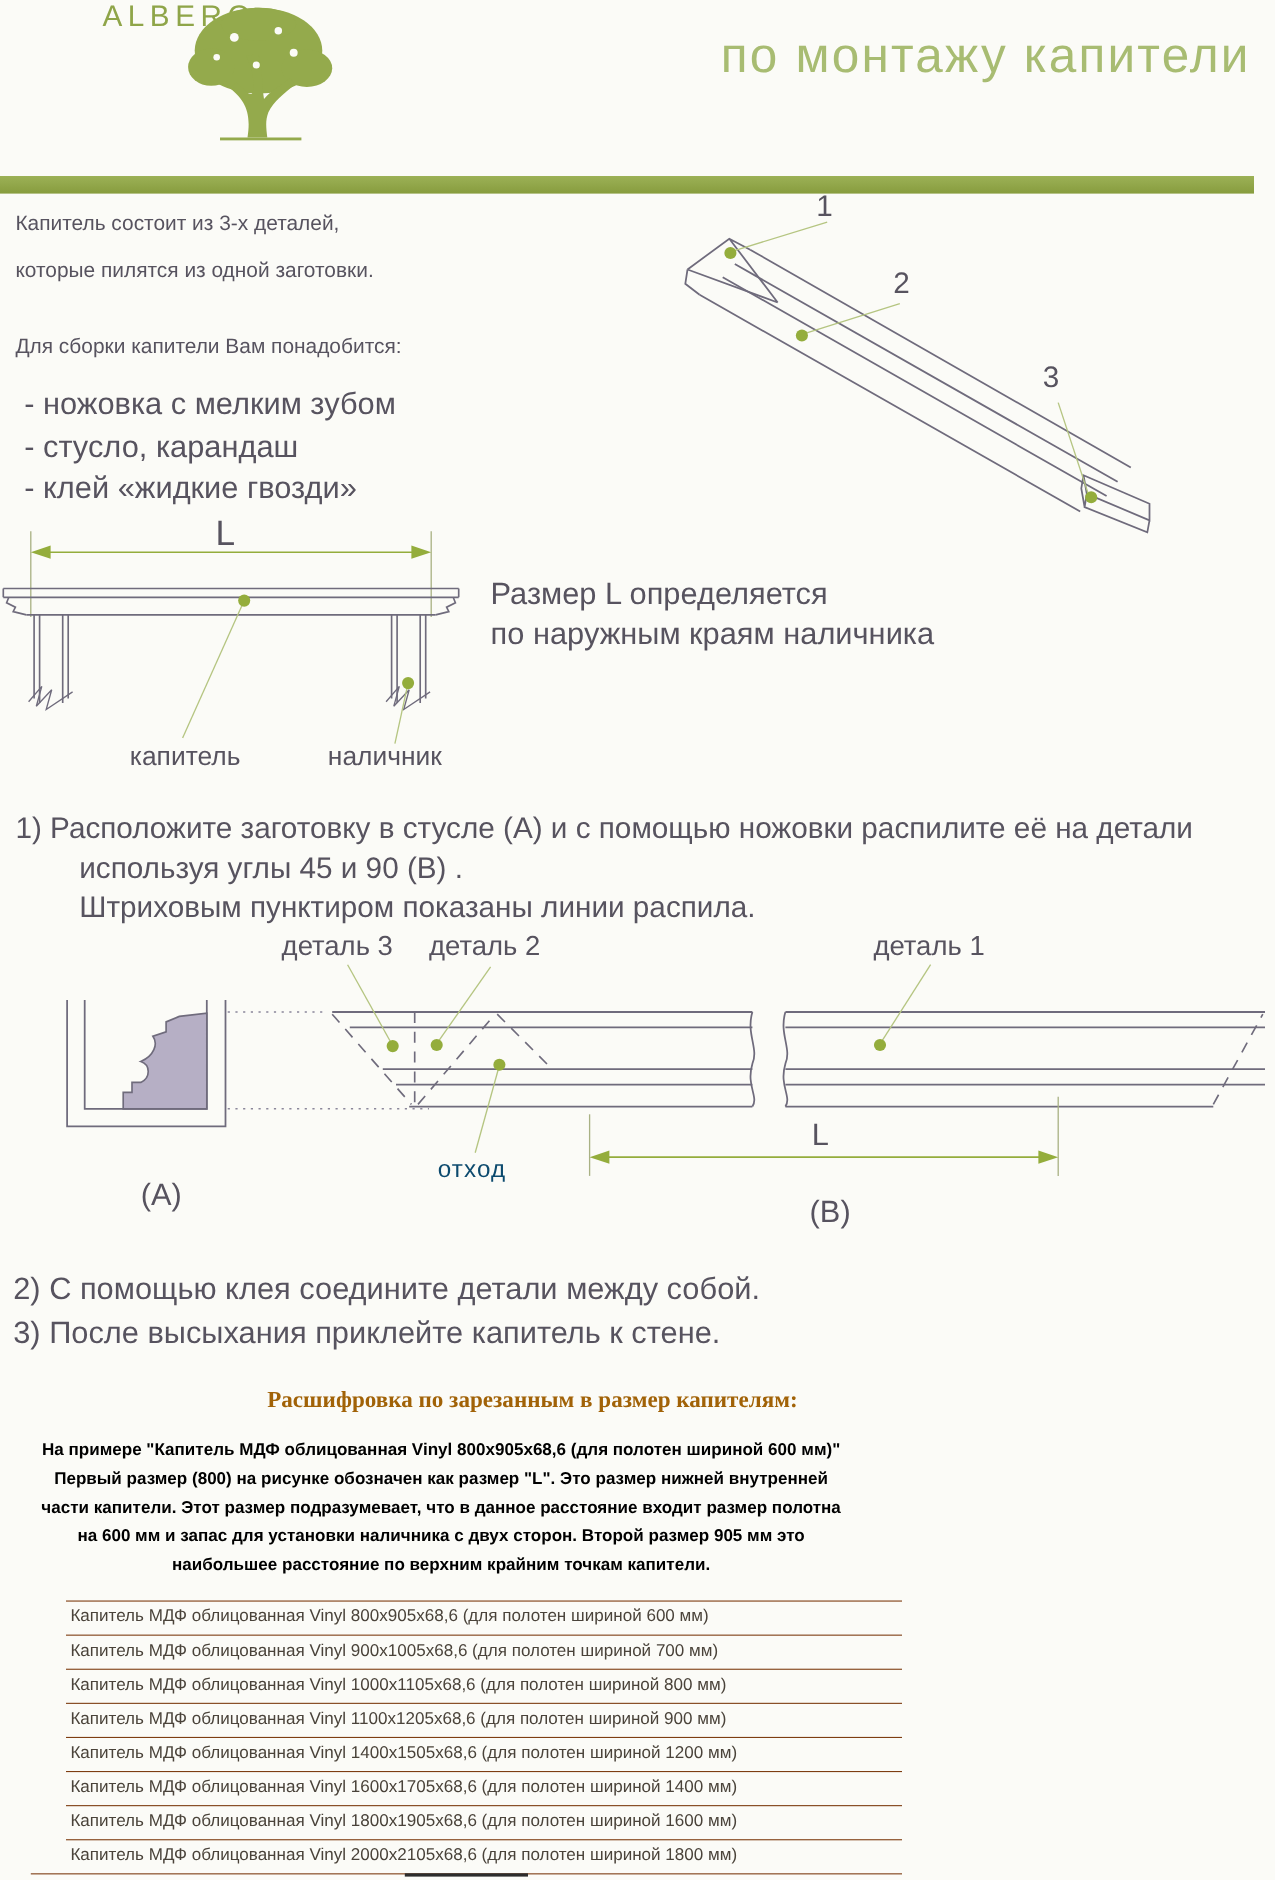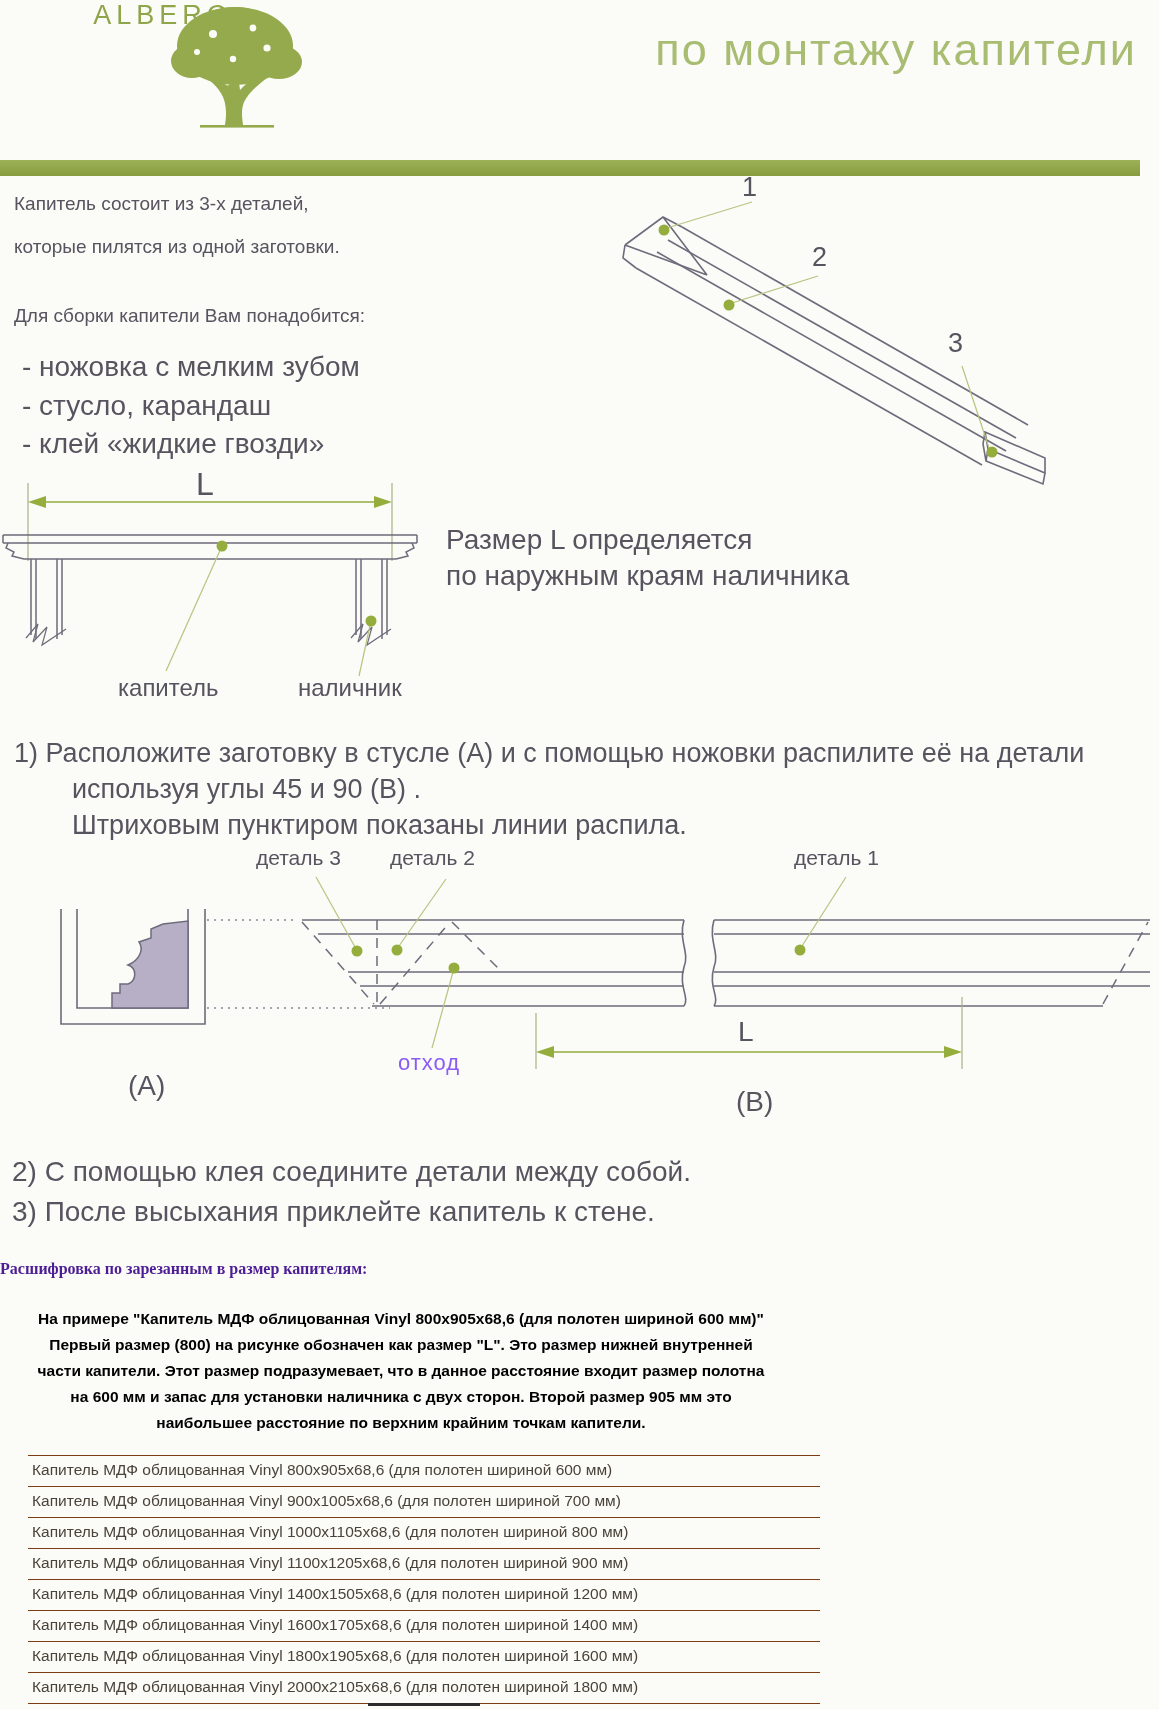--- a/index.html
+++ b/index.html
@@ -15,35 +15,35 @@
   .brand-name{font-size:27px;letter-spacing:5px;color:#8fa549;margin-top:-4px;}
   .title-wrap{position:absolute;left:540px;top:10px;width:597px;text-align:right;color:#a8bc72;}
   .title-1{font-size:82px;line-height:96px;letter-spacing:2px;}
   .title-2{font-size:45px;line-height:50px;letter-spacing:2px;margin-top:15px;}
   .green-bar{position:absolute;left:0;top:160px;width:1140px;height:16px;
     background:linear-gradient(#9cb156,#879c3e);}
   
   .t29{font-size:19px;}
   .t28{font-size:28px;}
   .t27{font-size:27px;}
-  .t25{font-size:21px;}
+  .t25{font-size:25px;}
   .t24{font-size:24px;}
   .lbl-num{font-size:27px;}
-  .waste{color:#8b5cf6;font-size:22px;letter-spacing:1px;}
+  .waste{color:#0c4a6e;font-size:22px;letter-spacing:1px;}
   .dim-l{font-size:32px;}
   .dim-l2{font-size:28px;}
   .center{text-align:left;}
   
-  .decode-head{position:absolute;left:0;top:1260px;width:968px;
-    font-family:"Liberation Serif","DejaVu Serif",serif;font-weight:bold;font-size:16px;color:#4c1d95;}
+  .decode-head{position:absolute;left:0;top:1260px;width:968px;text-align:center;
+    font-family:"Liberation Serif","DejaVu Serif",serif;font-weight:bold;font-size:21px;color:#a16207;}
   .decode-par{position:absolute;left:30px;top:1306px;width:742px;text-align:center;
     font-weight:bold;font-size:15.5px;line-height:26px;color:#000;white-space:normal;}
   
   .size-table{position:absolute;left:28px;top:1455px;width:792px;}
-  .size-row{height:30px;border-top:1.5px solid #7e3d12;position:relative;}
+  .size-row{height:30px;border-top:1.5px solid #7e3d12;position:relative;margin-left:32px;}
   .size-row .cell{position:absolute;left:4px;top:5px;font-size:15.5px;color:#4a433a;white-space:nowrap;}
   .table-bottom{border-top:1.5px solid #7e3d12;height:0;}
   .edge-mark{position:absolute;left:368px;top:1703px;width:112px;height:2.5px;background:#2c2c2c;}
   svg{position:absolute;overflow:visible;}
 </style>
 </head>
 <body>
 
 <div class="brand-wrap">
   <svg width="145" height="126" viewBox="0 0 145 126">

